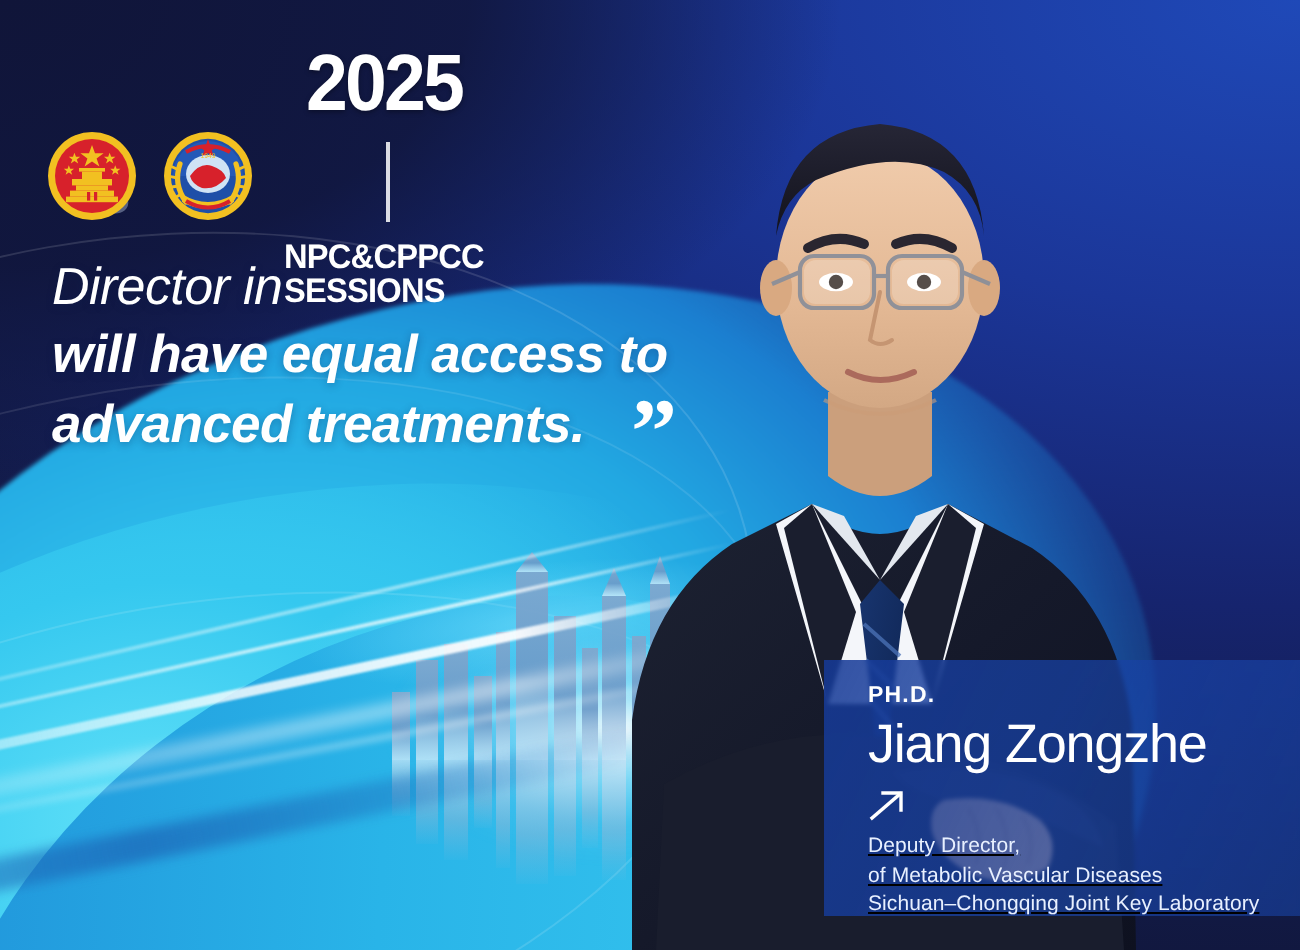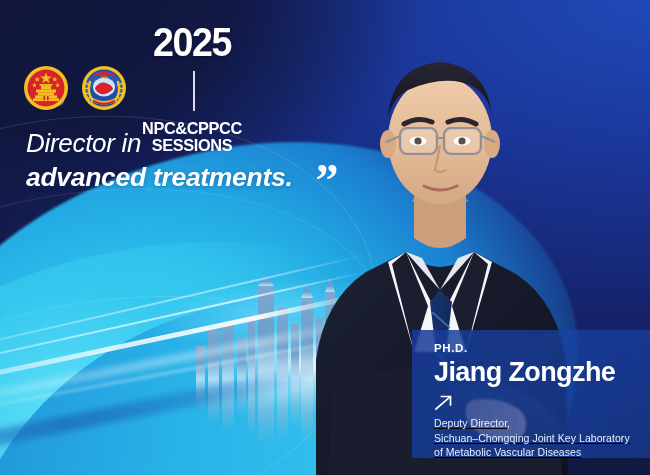--- a/index.html
+++ b/index.html
@@ -128,21 +128,21 @@
     font-weight:bold;
     color:#ffffff;
     letter-spacing:-1.5px;
     line-height:1;
     font-family:"Liberation Sans", sans-serif;
     transform:scaleX(0.94);
     transform-origin:left center;
     text-shadow:0 1px 3px rgba(0,0,0,0.35);
   }
   .divider-bar { width:2px; height:40px; background:rgba(255,255,255,0.85); }
-  .sessions { line-height:1.02;text-align:center; }
+  .sessions { line-height:1.02; }
   .sessions div {
     font-size:17px;
     font-weight:bold;
     color:#ffffff;
     letter-spacing:-0.4px;
     transform:scaleX(0.96);
     transform-origin:left center;
     white-space:nowrap;
   }
 
@@ -188,21 +188,21 @@
     z-index:28;
     padding:12px 16px 0 22px;
     background:linear-gradient(115deg, rgba(22,58,150,0.88) 0%, rgba(24,66,165,0.74) 45%, rgba(26,72,175,0.55) 100%);
     backdrop-filter:blur(1px);
   }
   .phd {
     font-size:11.5px; font-weight:bold; color:#ffffff;
     letter-spacing:0.6px; line-height:1.2;
   }
   .fullname {
-    font-size:27px; font-weight:bold; color:#ffffff;
+    font-size:27px; font-weight:normal; color:#ffffff;
     letter-spacing:-0.6px; line-height:1.18; margin-top:1px;
   }
   .arrow-icon { margin:5px 0 4px 0; width:20px; height:18px; display:block; }
   .affil { margin-top:1px;text-decoration:underline; }
   .affil div {
     font-size:10.5px; color:#e8f0ff; line-height:1.42;
     letter-spacing:0.05px; white-space:nowrap;
   }
 </style>
 </head>
@@ -439,37 +439,38 @@
       <div class="sessions">
         <div>NPC&amp;CPPCC</div>
         <div>SESSIONS</div>
       </div>
     </div>
   </div>
 
   <div class="quote-block">
     <div class="quote-open">“</div>
     <div class="quote-line light">Director in</div>
+    <div class="quote-line bold">will have equal access to</div>
     <div class="quote-last">
       <div class="quote-line bold">advanced treatments.</div>
       <div class="quote-close">”</div>
     </div>
   </div>
 
   <div class="name-panel">
     <div class="phd">PH.D.</div>
     <div class="fullname">Jiang Zongzhe</div>
     <span class="arrow-icon">
       <svg width="20" height="18" viewBox="0 0 20 18" xmlns="http://www.w3.org/2000/svg">
         <g stroke="#ffffff" stroke-width="1.7" fill="none" stroke-linecap="square">
           <line x1="2" y1="15" x2="16" y2="3"></line>
           <polyline points="7.5,2.5 16.5,2.5 16.5,11"></polyline>
         </g>
       </svg>
     </span>
     <div class="affil">
       <div>Deputy Director,</div>
+      <div>of Metabolic Vascular Diseases</div>
       <div>Sichuan–Chongqing Joint Key Laboratory</div>
-      <div>of Metabolic Vascular Diseases</div>
     </div>
   </div>
 
 </div>
 
 </body></html>

